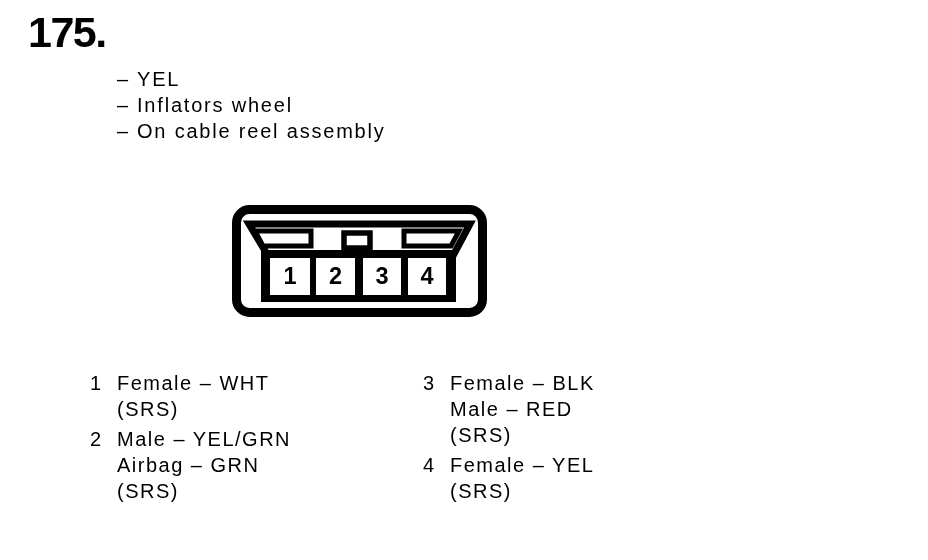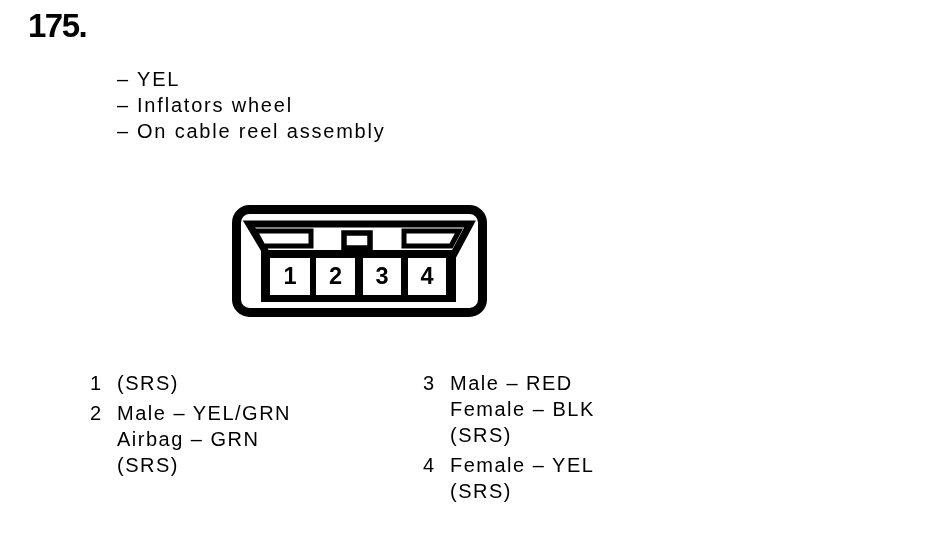--- a/index.html
+++ b/index.html
@@ -6,23 +6,23 @@
   .page{
     position:relative;
     width:928px;height:560px;
     background:#ffffff;
     color:#000;
     font-family:"Liberation Sans","DejaVu Sans",sans-serif;
     overflow:hidden;
   }
   
   .heading{
-    position:absolute;left:28px;top:4px;
+    position:absolute;left:28px;top:10px;
     display:flex;align-items:flex-end;
-    font-weight:700;font-size:33px;line-height:44px;
+    font-weight:700;font-size:43px;line-height:44px;
     letter-spacing:-1.5px;white-space:nowrap;
   }
   .heading .num{flex:0 0 87px;}
   
   .details{
     position:absolute;left:117px;top:66px;
     font-size:20px;line-height:26px;letter-spacing:1.8px;
   }
   .detail-row{display:flex;}
   .detail-row .dash{flex:0 0 20px;letter-spacing:0;}
@@ -93,39 +93,40 @@
       <text x="105.5" y="81" text-anchor="middle" fill="#000000">2</text>
       <text x="152" y="81" text-anchor="middle" fill="#000000">3</text>
       <text x="197" y="81" text-anchor="middle" fill="#000000">4</text>
     </svg>
   </div>
 
   <div class="pin-col left">
     <div class="pin-item">
       <span class="pin-num">1</span>
       <span class="pin-lines">
+        <div>Female – WHT</div>
         <div>(SRS)</div>
       </span>
     </div>
     <div class="pin-item">
       <span class="pin-num">2</span>
       <span class="pin-lines">
         <div>Male – YEL/GRN</div>
         <div>Airbag – GRN</div>
         <div>(SRS)</div>
       </span>
     </div>
   </div>
 
   <div class="pin-col right">
     <div class="pin-item">
       <span class="pin-num">3</span>
       <span class="pin-lines">
+        <div>Female – BLK</div>
         <div>Male – RED</div>
-        <div>Female – BLK</div>
         <div>(SRS)</div>
       </span>
     </div>
     <div class="pin-item">
       <span class="pin-num">4</span>
       <span class="pin-lines">
         <div>Female – YEL</div>
         <div>(SRS)</div>
       </span>
     </div>

